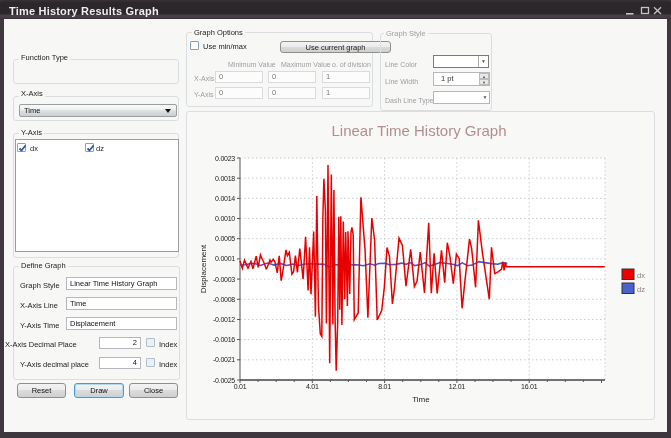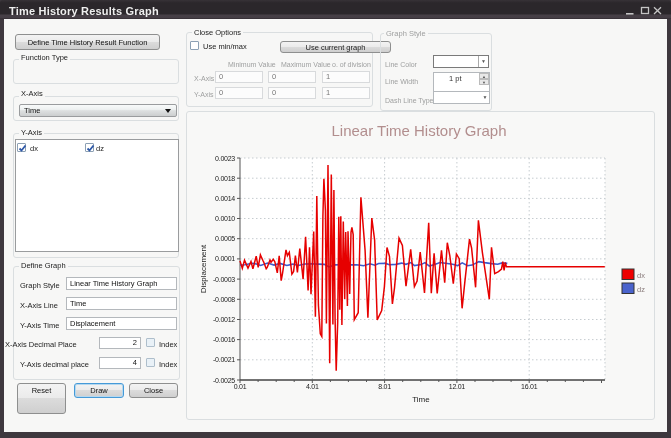--- a/index.html
+++ b/index.html
@@ -23,21 +23,20 @@
 <body>
 <div id="titlebar">
  <div id="title">Time History Results Graph</div>
  <svg class="abs" style="left:624px;top:5px" width="42" height="12" viewBox="0 0 42 12">
    <rect x="2" y="8" width="7.5" height="1.6" fill="#c4c4c4"></rect>
    <rect x="17.5" y="2.5" width="7" height="6" fill="none" stroke="#c4c4c4" stroke-width="1.3"></rect>
    <path d="M30 2.2 L37 9 M37 2.2 L30 9" stroke="#c4c4c4" stroke-width="1.3"></path>
  </svg>
 </div>
 <div id="client">
-  <div class="btn" style="left:11px;top:15px;width:145px;height:16px;line-height:15px">Define Time History Result Function</div>
 
   <div class="grp" style="left:9px;top:40px;width:166px;height:25px"></div>
   <div class="glabel" style="left:15px;top:34px">Function Type</div>
 
   <div class="grp" style="left:9px;top:77px;width:166px;height:25px"></div>
   <div class="glabel" style="left:15px;top:70px">X-Axis</div>
   <div class="combo" style="left:15px;top:85px;width:158px;height:13px;line-height:11px">Time</div>
 
   <div class="grp" style="left:9px;top:114px;width:166px;height:125px"></div>
   <div class="glabel" style="left:15px;top:109px">Y-Axis</div>
@@ -65,26 +64,26 @@
   <div class="inp" style="left:62px;top:298px;width:111px;height:13px;line-height:11px">Displacement</div>
   <div class="lbl" style="left:1px;top:321px">X-Axis Decimal Place</div>
   <div class="inp" style="left:95px;top:318px;width:42px;height:12px;line-height:10px;text-align:right;padding-right:3px">2</div>
   <div class="cbd" style="left:142px;top:319px"></div>
   <div class="lbl" style="left:155px;top:321px">Index</div>
   <div class="lbl" style="left:16px;top:341px">Y-Axis decimal place</div>
   <div class="inp" style="left:95px;top:338px;width:42px;height:12px;line-height:10px;text-align:right;padding-right:3px">4</div>
   <div class="cbd" style="left:142px;top:339px"></div>
   <div class="lbl" style="left:155px;top:341px">Index</div>
 
-  <div class="btn" style="left:13px;top:364px;width:49px;height:31px;line-height:14px">Reset</div>
+  <div class="btn" style="left:13px;top:364px;width:49px;height:15px;line-height:14px">Reset</div>
   <div class="btn" style="left:70px;top:364px;width:50px;height:15px;line-height:14px;border-color:#459ad8;box-shadow:inset 0 0 0 1px #b5d8ef">Draw</div>
   <div class="btn" style="left:125px;top:364px;width:49px;height:15px;line-height:14px">Close</div>
 
   <div class="grp" style="left:182px;top:13px;width:187px;height:75px"></div>
-  <div class="glabel" style="left:188px;top:9px">Close Options</div>
+  <div class="glabel" style="left:188px;top:9px">Graph Options</div>
   <div class="cb" style="left:186px;top:22px"></div>
   <div class="lbl" style="left:199px;top:23px">Use min/max</div>
   <div class="btn" style="left:276px;top:22px;width:111px;height:12px;line-height:11px;color:#222">Use current graph</div>
   <div class="dlbl" style="left:224px;top:41px">Minimum Value</div>
   <div class="dlbl" style="left:277px;top:41px">Maximum Value</div>
   <div class="dlbl" style="left:328px;top:41px;width:39px;overflow:hidden">o. of division</div>
   <div class="dlbl" style="left:190px;top:55px">X-Axis</div>
   <div class="dinp" style="left:211px;top:52px;width:48px;height:12px;line-height:10px">0</div>
   <div class="dinp" style="left:264px;top:52px;width:48px;height:12px;line-height:10px">0</div>
   <div class="dinp" style="left:318px;top:52px;width:48px;height:12px;line-height:10px">1</div>
@@ -92,21 +91,21 @@
   <div class="dinp" style="left:211px;top:68px;width:48px;height:12px;line-height:10px">0</div>
   <div class="dinp" style="left:264px;top:68px;width:48px;height:12px;line-height:10px">0</div>
   <div class="dinp" style="left:318px;top:68px;width:48px;height:12px;line-height:10px">1</div>
 
   <div class="grp" style="left:376px;top:14px;width:112px;height:78px"></div>
   <div class="glabel" style="left:380px;top:10px;color:#9fa0a0">Graph Style</div>
   <div class="dlbl" style="left:381px;top:41px">Line Color</div>
   <div class="abs" style="left:429px;top:36px;width:56px;height:13px;background:#fff;border:1px solid #7a7a7a"></div>
   <div class="abs" style="left:474px;top:37px;width:10px;height:11px;border-left:1px solid #aaa;font-size:5px;color:#555;text-align:center;line-height:11px">▼</div>
   <div class="dlbl" style="left:381px;top:58px">Line Width</div>
-  <div class="abs" style="left:429px;top:53px;width:57px;height:20px;background:#fff;border:1px solid #b4b8bc;font-size:7.5px;color:#333;padding-left:15px;line-height:12px">1 pt</div>
+  <div class="abs" style="left:429px;top:53px;width:57px;height:14px;background:#fff;border:1px solid #b4b8bc;font-size:7.5px;color:#333;padding-left:7px;line-height:12px">1 pt</div>
   <div class="abs" style="left:475px;top:53.5px;width:10px;height:6px;background:#e8e8e8;border:1px solid #bbb;font-size:4px;color:#555;text-align:center;line-height:5px">▲</div>
   <div class="abs" style="left:475px;top:60px;width:10px;height:6px;background:#e8e8e8;border:1px solid #bbb;font-size:4px;color:#555;text-align:center;line-height:5px">▼</div>
   <div class="dlbl" style="left:381px;top:77px">Dash Line Type</div>
   <div class="abs" style="left:429px;top:72px;width:57px;height:13px;background:#fff;border:1px solid #b4b8bc"></div>
   <div class="abs" style="left:476px;top:72px;width:10px;height:12px;font-size:5px;color:#555;text-align:center;line-height:12px">▼</div>
 
   <div class="grp" style="left:182px;top:92px;width:469px;height:309px;background:#f8f8f7"></div>
   <div class="abs" style="left:182px;top:92px;width:469px;height:309px">
       <svg width="469" height="309" viewBox="0 0 469 309" style="position:absolute;left:0;top:0">
 <style>

